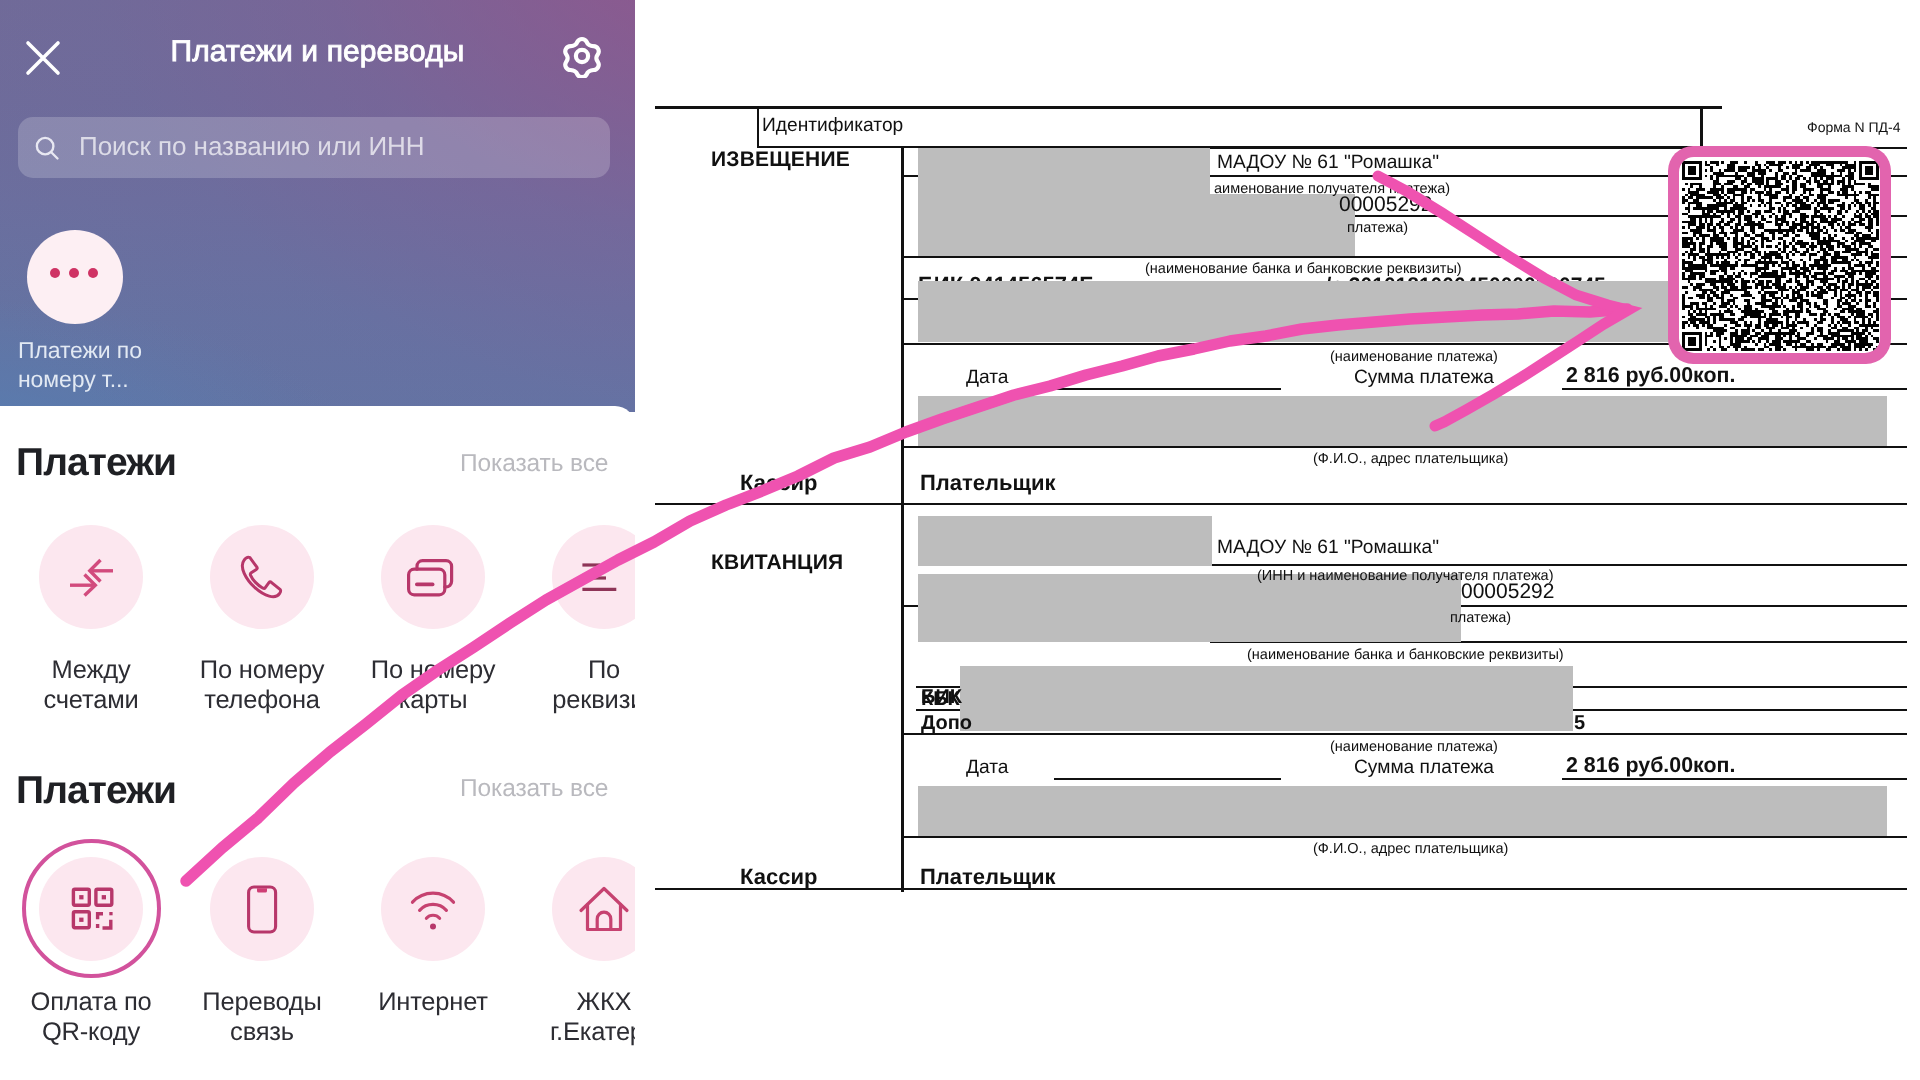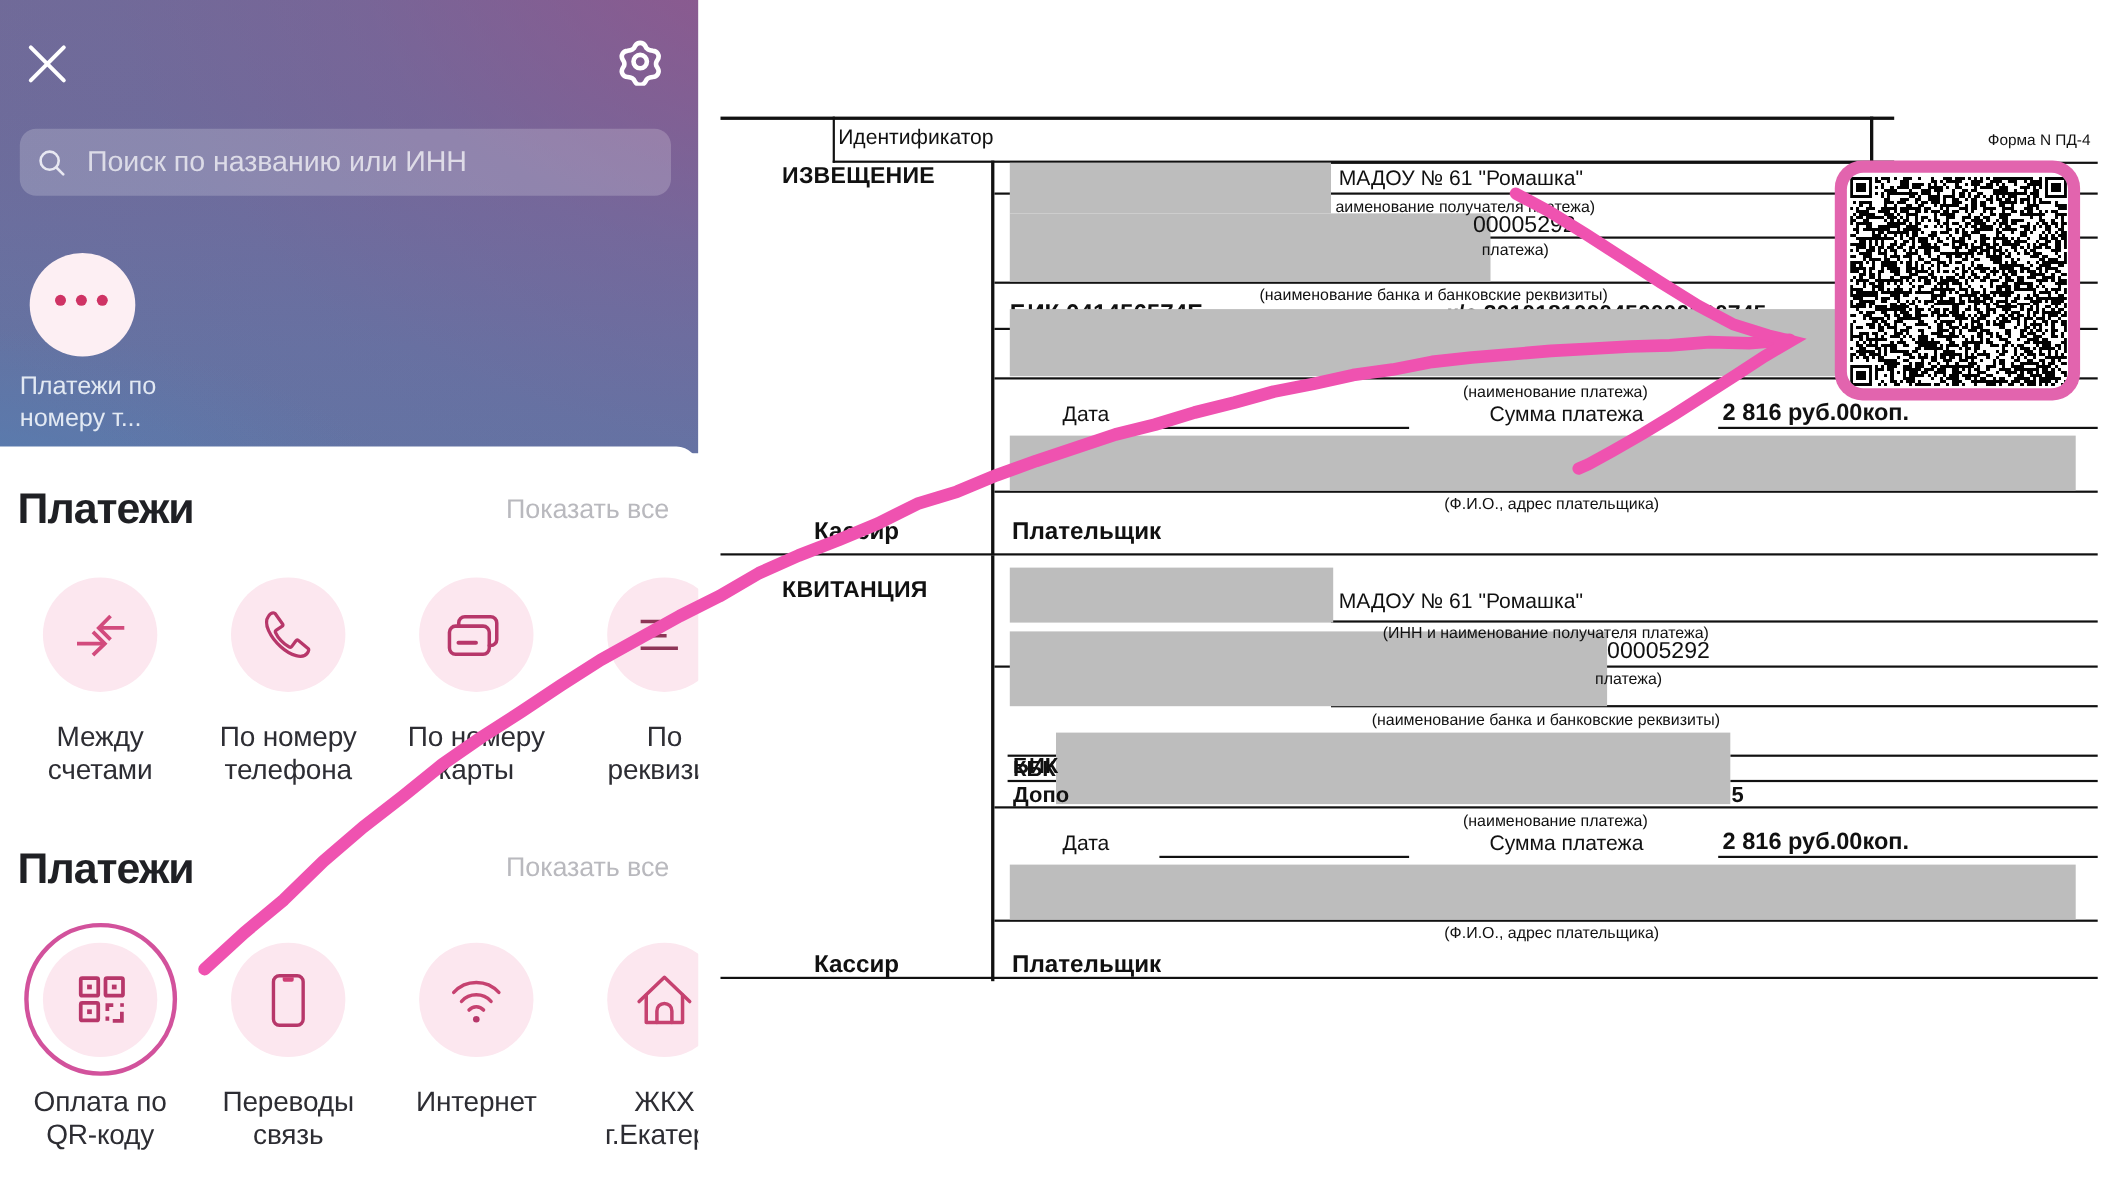--- a/index.html
+++ b/index.html
@@ -70,20 +70,21 @@
 
   <div class="phone">
     <div class="phone-hero"></div>
 
     <div class="close-icon">
       <svg width="46" height="46" viewBox="0 0 46 46">
         <path d="M8 8 L38 38 M38 8 L8 38" stroke="#fff" stroke-width="3.6" stroke-linecap="round" fill="none"></path>
       </svg>
     </div>
 
+    <div class="hdr-title">Платежи и переводы</div>
 
     <div class="gear-icon">
       <svg width="42" height="44" viewBox="0 0 42 44">
         <g fill="none" stroke="#fff" stroke-width="4.2" stroke-linejoin="round" stroke-linecap="round">
           <path d="M16.5 7.6a5.2 5.2 0 0 1 9.0 0l1.3 2.3a5.6 5.6 0 0 0 3.1 1.8l2.6.5a5.2 5.2 0 0 1 4.5 7.8l-1.3 2.3a5.6 5.6 0 0 0 0 3.6l1.3 2.3a5.2 5.2 0 0 1-4.5 7.8l-2.6.5a5.6 5.6 0 0 0-3.1 1.8l-1.3 2.3a5.2 5.2 0 0 1-9.0 0l-1.3-2.3a5.6 5.6 0 0 0-3.1-1.8l-2.6-.5a5.2 5.2 0 0 1-4.5-7.8l1.3-2.3a5.6 5.6 0 0 0 0-3.6l-1.3-2.3a5.2 5.2 0 0 1 4.5-7.8l2.6-.5a5.6 5.6 0 0 0 3.1-1.8z"></path>
           <circle cx="21" cy="22" r="6.1"></circle>
         </g>
       </svg>
     </div>
 
@@ -282,21 +283,21 @@
     <div class="ln" style="left:419px;top:778px;width:227px;height:2px"></div>
     <div class="ln" style="left:927px;top:778px;width:345px;height:2px"></div>
     <div class="ln" style="left:269px;top:836px;width:1003px;height:2px"></div>
     <div class="ln" style="left:20px;top:888px;width:1252px;height:2px"></div>
 
     <div class="gray" style="left:283px;top:516px;width:294px;height:50px"></div>
     <div class="gray" style="left:283px;top:574px;width:543px;height:68px"></div>
     <div class="gray" style="left:325px;top:666px;width:613px;height:65px"></div>
     <div class="gray" style="left:283px;top:786px;width:969px;height:50px"></div>
 
-    <div class="t b" style="left:76px;top:525px;font-size:21px;letter-spacing:0.2px">КВИТАНЦИЯ</div>
+    <div class="t b" style="left:76px;top:551px;font-size:21px;letter-spacing:0.2px">КВИТАНЦИЯ</div>
     <div class="t" style="left:582px;top:537px;font-size:19.2px">МАДОУ № 61 "Ромашка"</div>
     <div class="t" style="left:622px;top:568px;font-size:14.5px">(ИНН и наименование получателя платежа)</div>
     <div class="t" style="left:826px;top:580px;font-size:21px">00005292</div>
     <div class="t" style="left:815px;top:610px;font-size:14.5px">платежа)</div>
     <div class="t" style="left:612px;top:647px;font-size:14.5px">(наименование банка и банковские реквизиты)</div>
     <div class="t b" style="left:286px;top:686px;font-size:20px">БИК</div>
     <div class="t b" style="left:286px;top:688px;font-size:20px">КБК</div>
     <div class="t b" style="left:286px;top:712px;font-size:20px">Допо</div>
     <div class="t b" style="left:939px;top:712px;font-size:20px">5</div>
     <div class="t" style="left:695px;top:739px;font-size:14.5px">(наименование платежа)</div>

